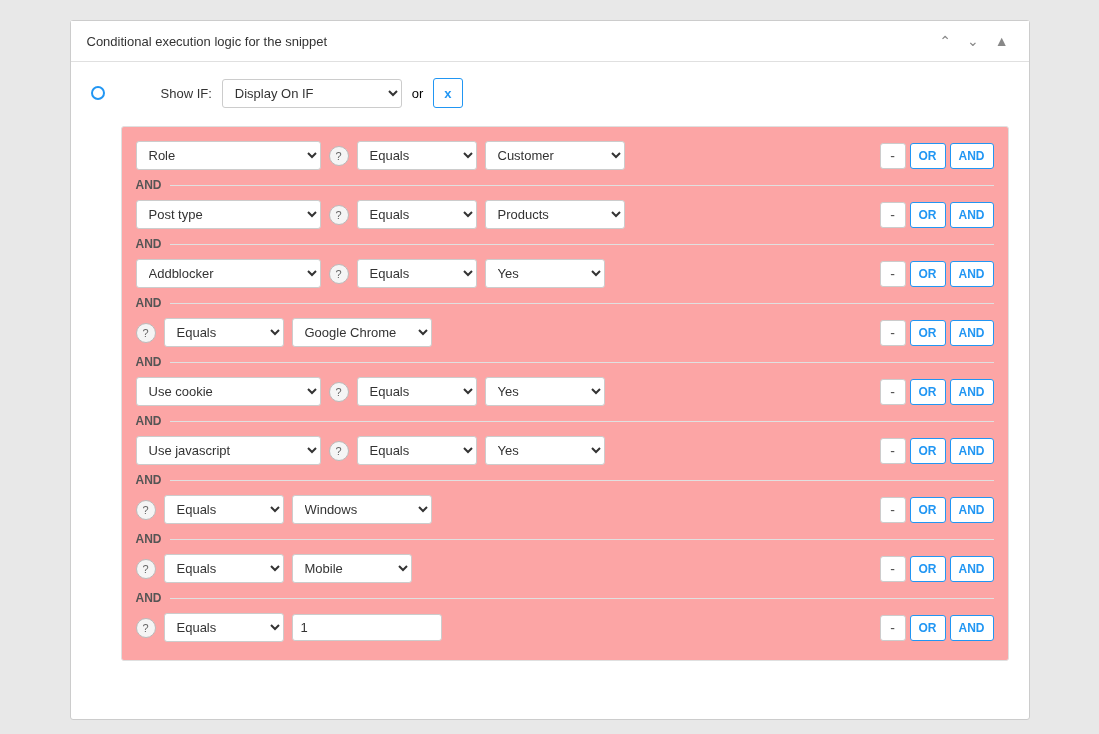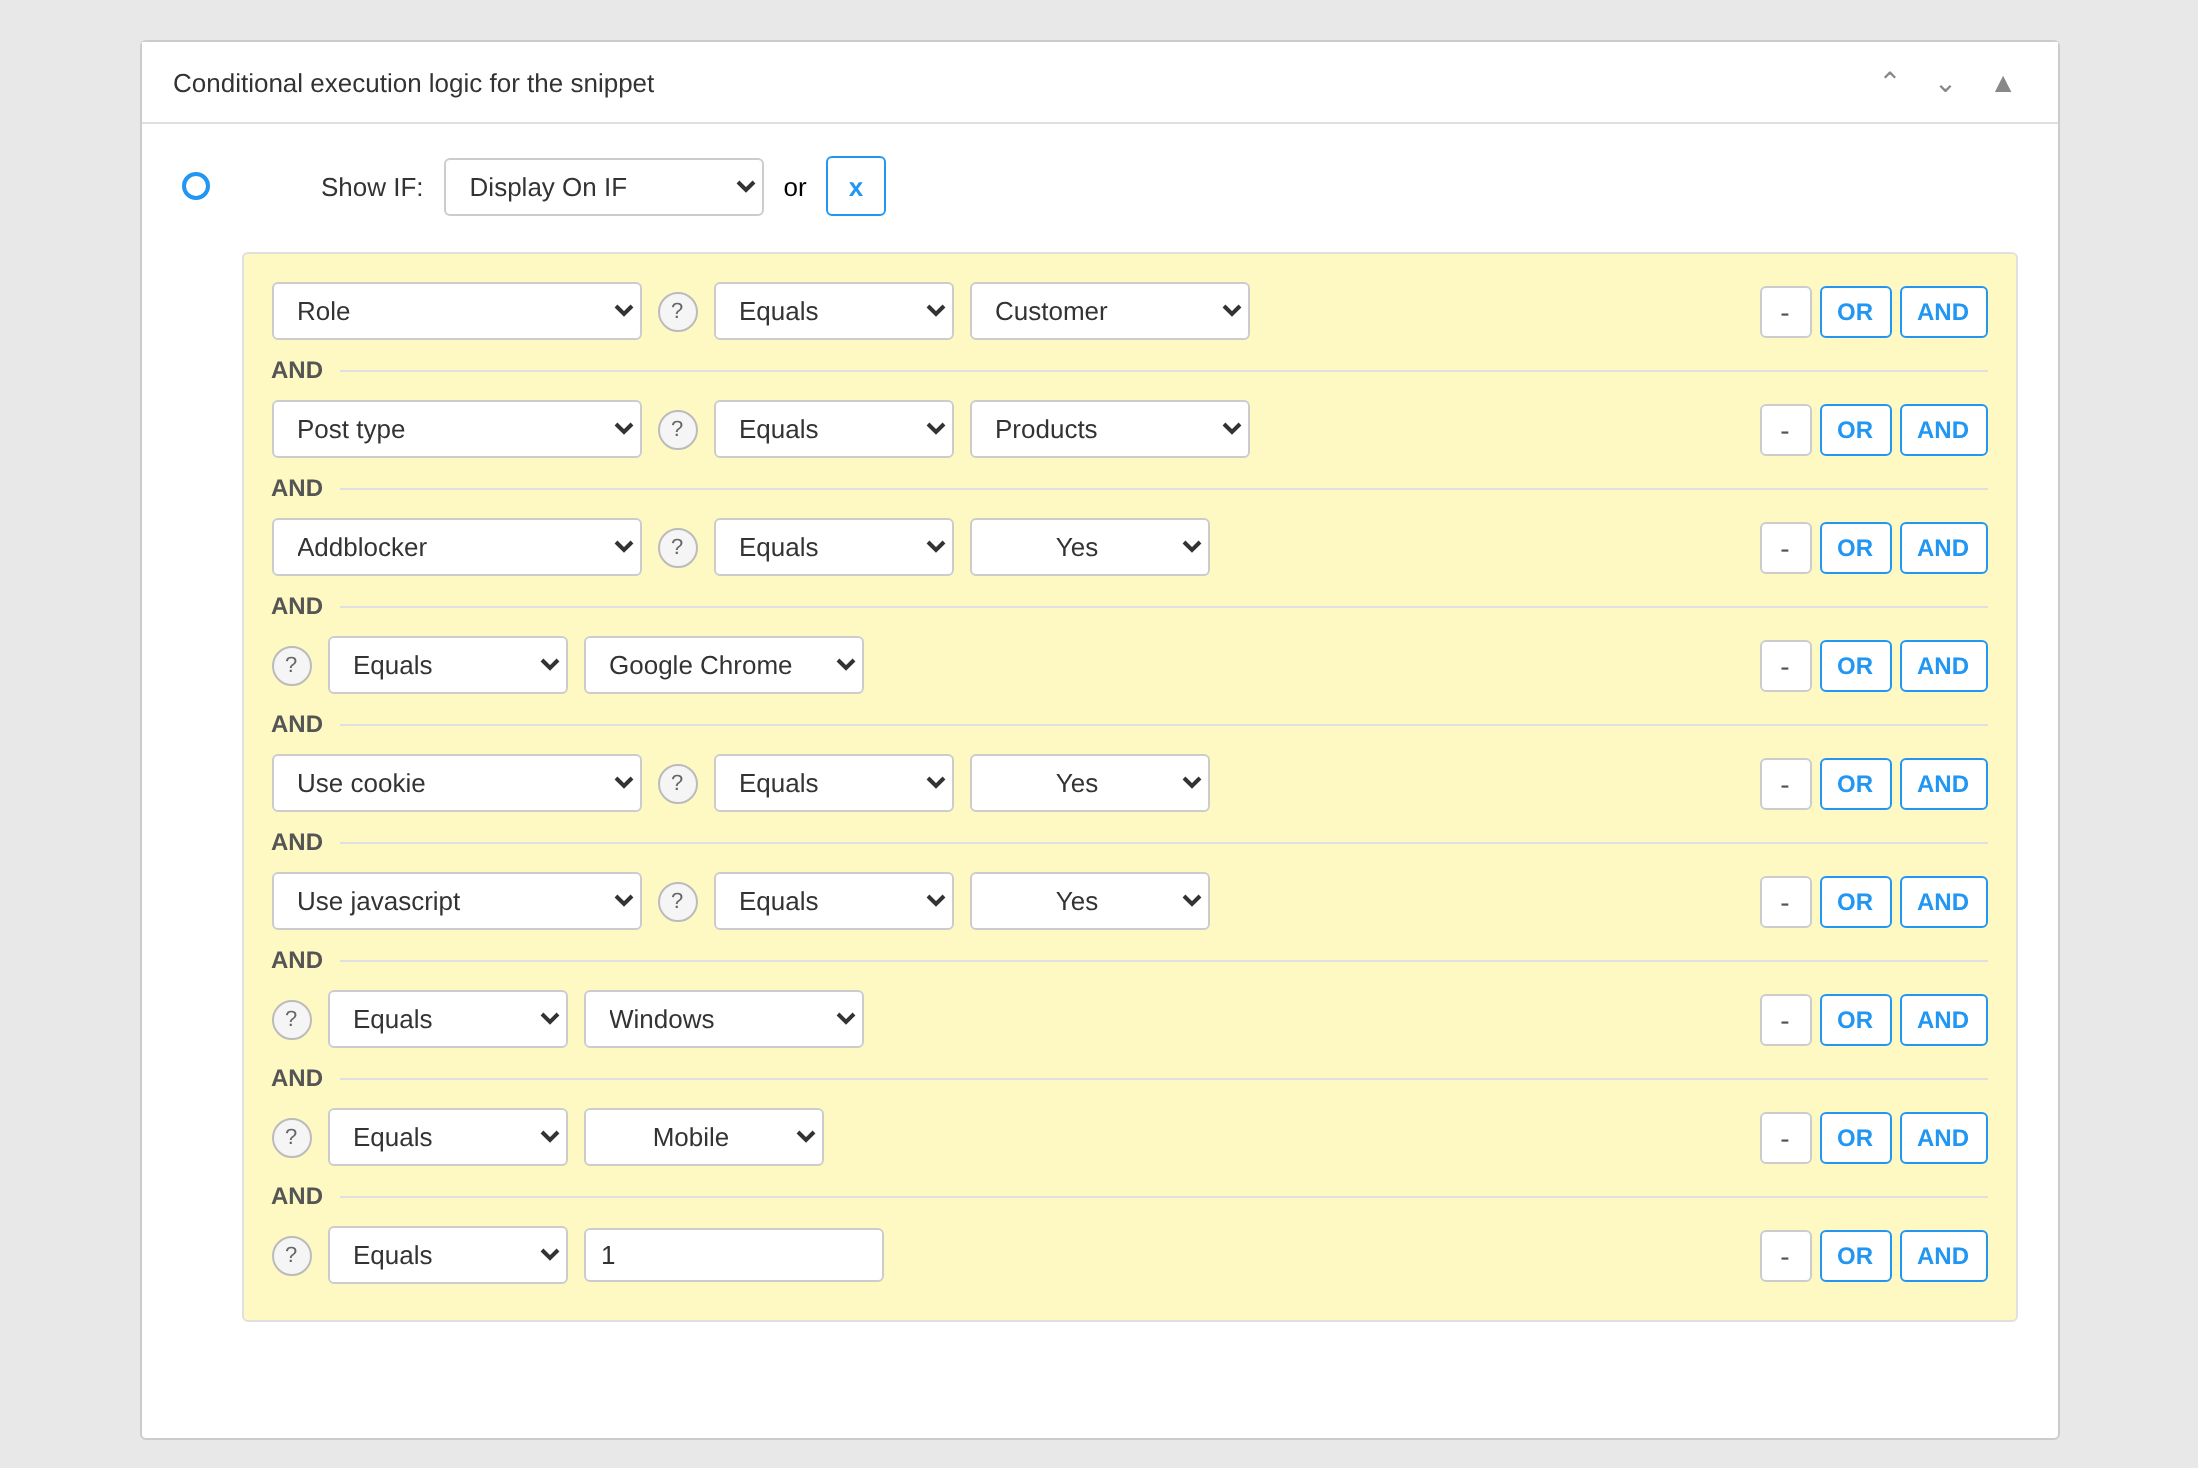--- a/index.html
+++ b/index.html
@@ -75,21 +75,21 @@
     .show-if-label {
       font-size: 13px;
       color: #333;
       font-weight: 500;
       white-space: nowrap;
     }
     .condition-group {
       border: 1px solid #e0e0e0;
       border-radius: 3px;
       padding: 14px;
-      background: #fef9c3;
+      background: #fca5a5;
     }
     .condition-row {
       display: flex;
       align-items: center;
       gap: 8px;
       margin-bottom: 4px;
     }
     .and-separator {
       font-size: 12px;
       font-weight: 600;
@@ -117,21 +117,20 @@
       -webkit-appearance: auto;
     }
     .select-condition {
       width: 185px;
     }
     .select-operator {
       width: 120px;
     }
     .select-value {
       width: 120px;
-      text-align: center;
     }
     .select-value-wide {
       width: 140px;
     }
     .question-btn {
       width: 20px;
       height: 20px;
       border-radius: 50%;
       border: 1px solid #bbb;
       background: #f5f5f5;
@@ -191,21 +190,21 @@
       padding: 0 10px;
       border: 1px solid #2196F3;
       border-radius: 3px;
       background: #fff;
       color: #2196F3;
       font-size: 13px;
       font-weight: 600;
       cursor: pointer;
     }
     .select-show-if {
-      width: 160px;
+      width: 180px;
     }
     .text-input {
       border: 1px solid #ccc;
       border-radius: 3px;
       padding: 5px 8px;
       font-size: 13px;
       color: #333;
       width: 150px;
     }
   </style>

